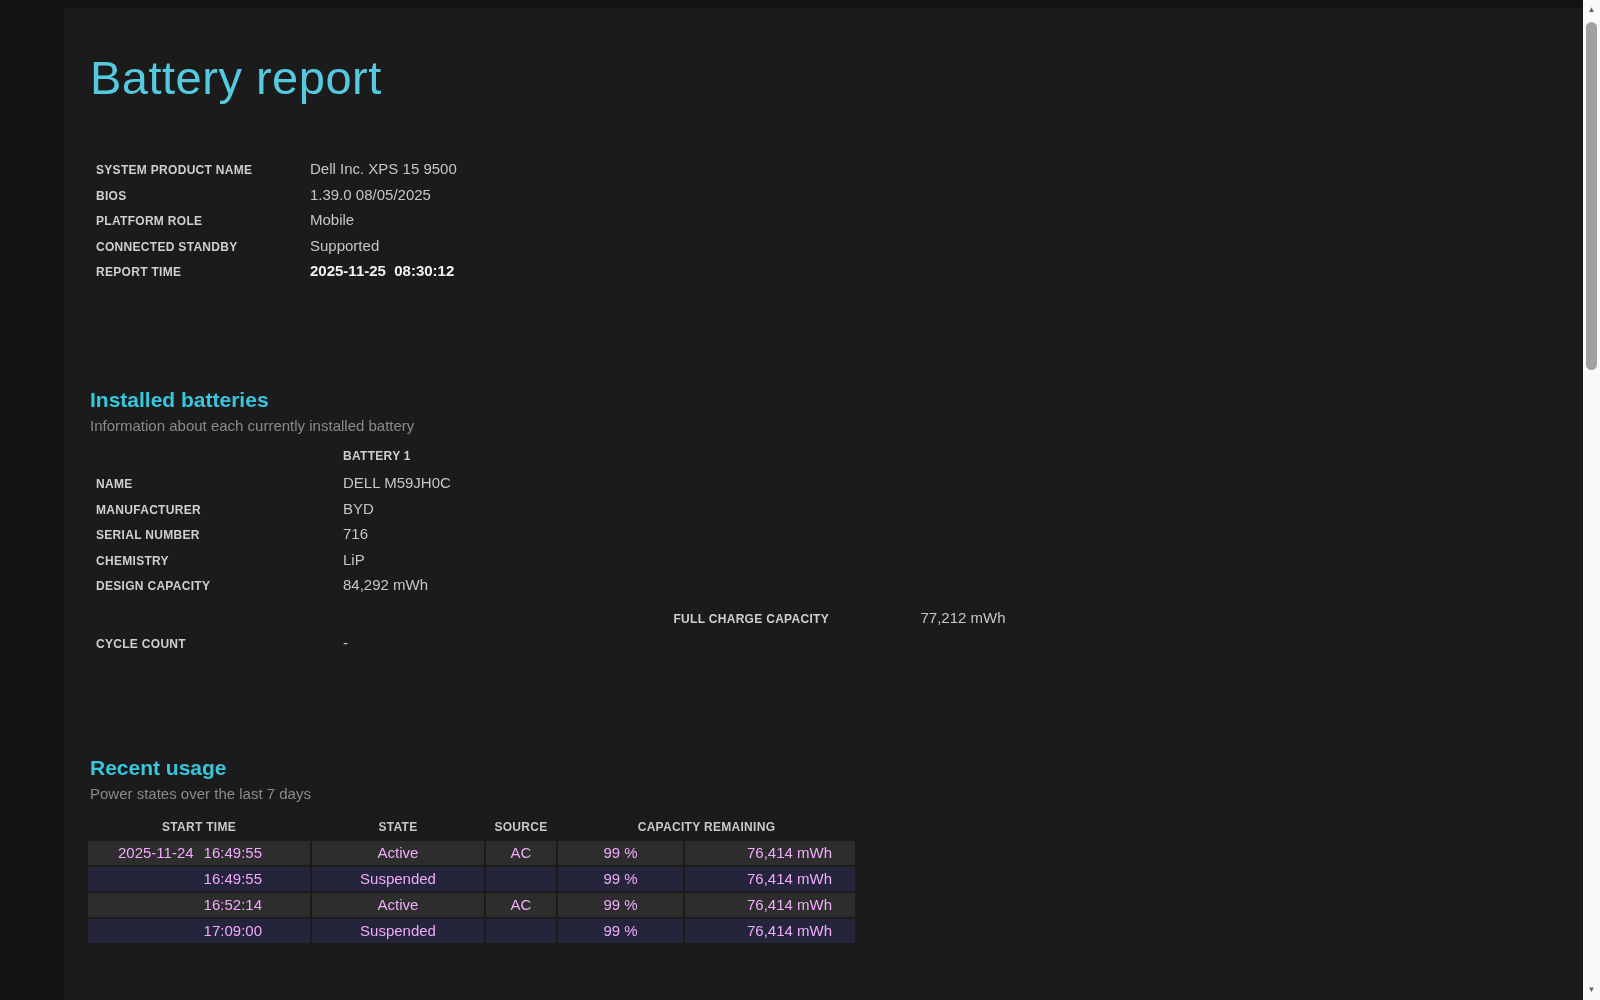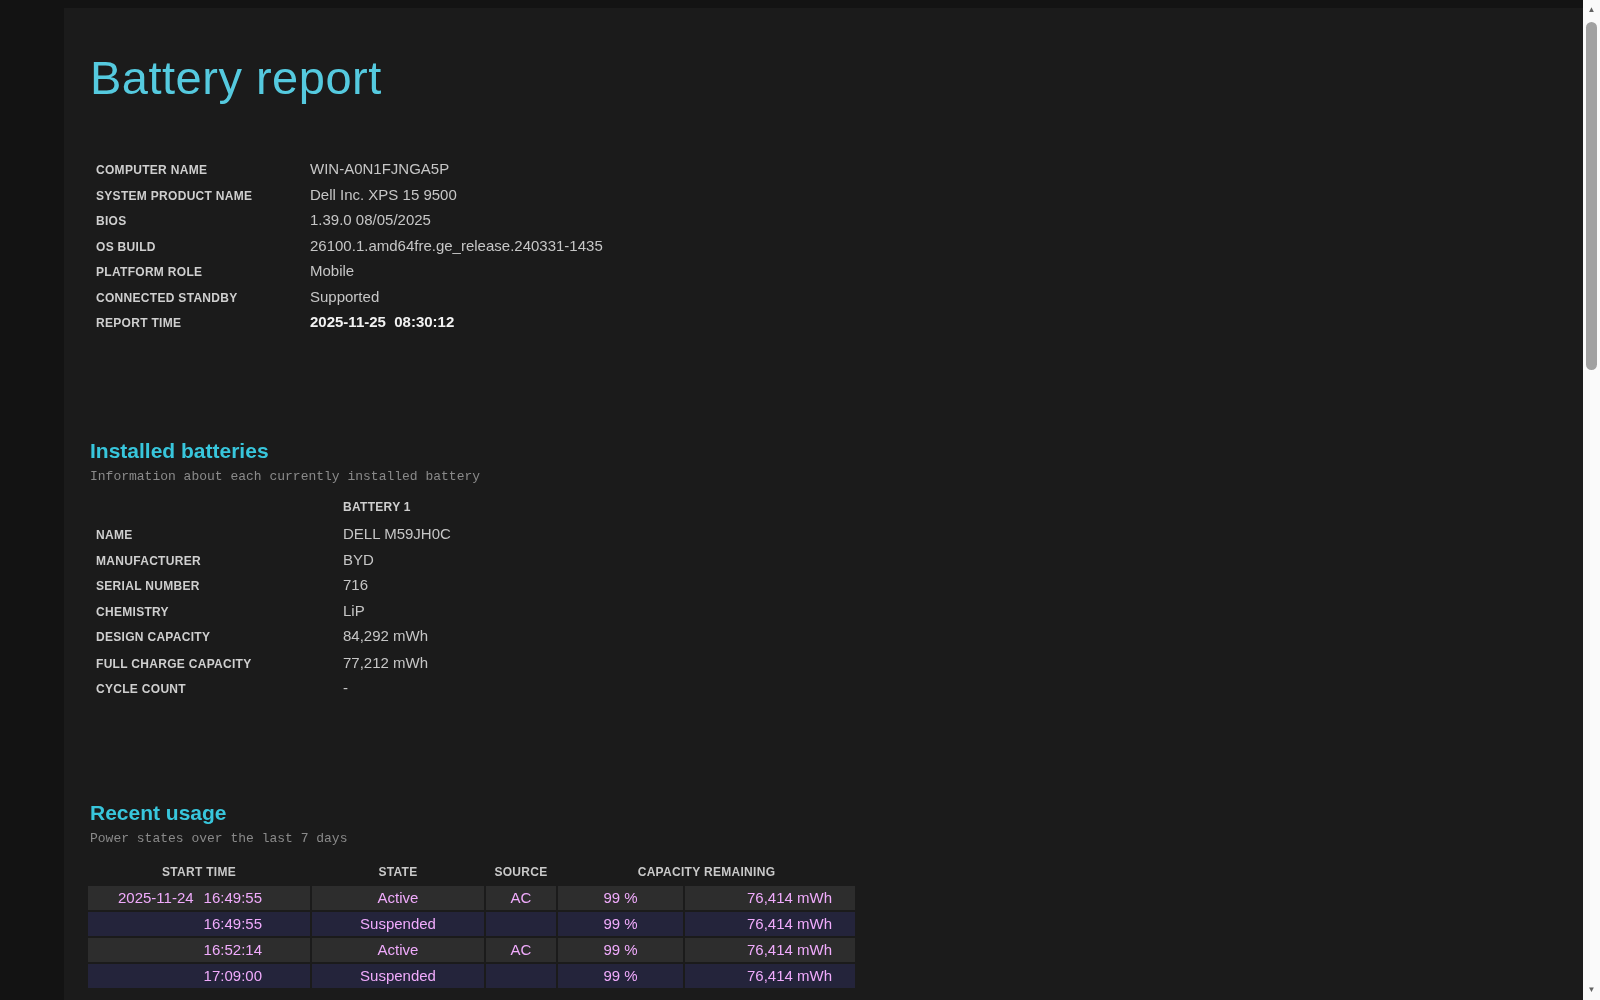--- a/index.html
+++ b/index.html
@@ -43,37 +43,36 @@
 
   .section-heading {
     margin: 0;
     font-size: 21px;
     font-weight: 600;
     line-height: 27px;
     color: #38c6dc;
   }
   .section-subtitle {
     margin-top: 3px;
-    font-size: 13px;
+    font-size: 15px;
     line-height: 20px;
     color: #8a8a8a;
-    font-family: Liberation Mono, monospace;
   }
   .sec-batteries { margin-top: 98px; }
   .sec-usage { margin-top: 94px; }
 
   .battery-block { margin-top: 13px; }
   .battery-block .kv-label { width: 247px; }
   .battery-col-header {
     font-size: 12px;
     font-weight: 700;
     letter-spacing: 0.3px;
     color: #cfcfcf;
   }
-  .row-gap-above { margin-top: 1px; }
+  .row-gap-above { margin-top: 7px; justify-content: center; }
 
   .usage-table { margin-left: -2px; margin-top: 5px; width: 769px; }
   .usage-grid {
     display: grid;
     grid-template-columns: 222px 172px 70px 125px 170px;
     gap: 2px;
   }
   .usage-header { align-items: end; padding-bottom: 7px; margin-top: 16px; }
   .uh-cell {
     font-size: 12px;
@@ -126,34 +125,26 @@
 </head>
 <body>
 
 <div class="page">
   <div class="content">
 
     <h1 class="report-title">Battery report</h1>
 
     <div class="kv-block sysinfo">
       <div class="kv-row">
-        <span class="kv-label">COMPUTER NAME</span>
-        <span class="kv-value">WIN-A0N1FJNGA5P</span>
-      </div>
-      <div class="kv-row">
         <span class="kv-label">SYSTEM PRODUCT NAME</span>
         <span class="kv-value">Dell Inc. XPS 15 9500</span>
       </div>
       <div class="kv-row">
         <span class="kv-label">BIOS</span>
         <span class="kv-value">1.39.0 08/05/2025</span>
-      </div>
-      <div class="kv-row">
-        <span class="kv-label">OS BUILD</span>
-        <span class="kv-value">26100.1.amd64fre.ge_release.240331-1435</span>
       </div>
       <div class="kv-row">
         <span class="kv-label">PLATFORM ROLE</span>
         <span class="kv-value">Mobile</span>
       </div>
       <div class="kv-row">
         <span class="kv-label">CONNECTED STANDBY</span>
         <span class="kv-value">Supported</span>
       </div>
       <div class="kv-row">

